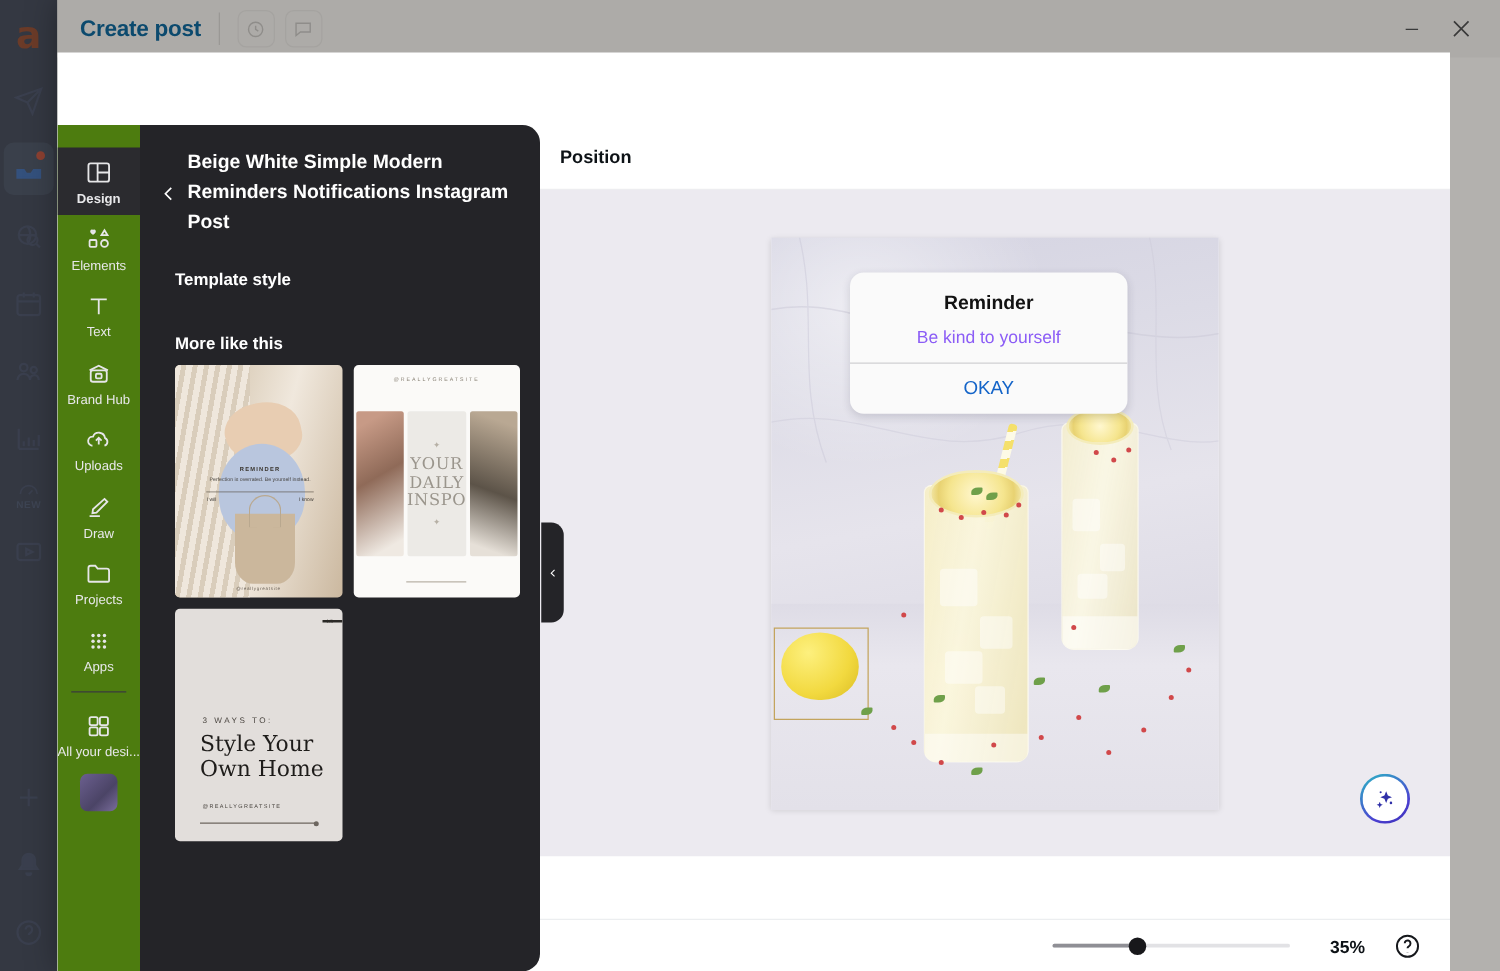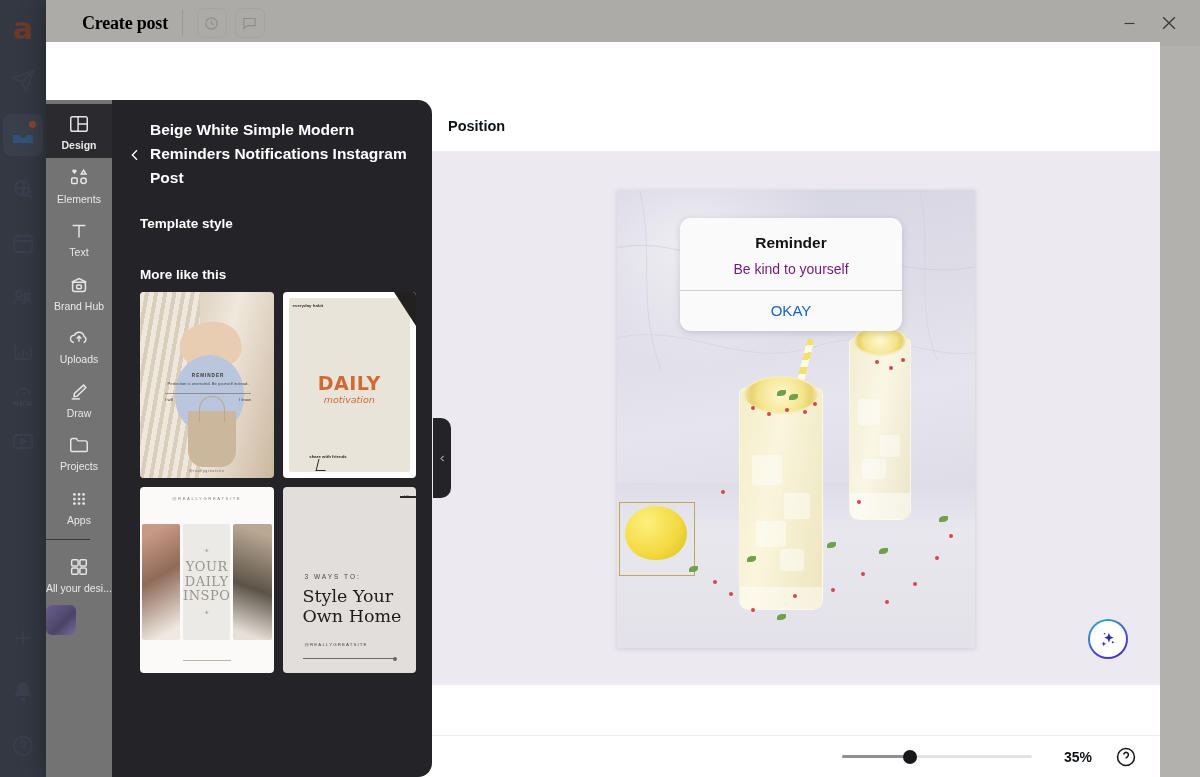--- a/index.html
+++ b/index.html
@@ -54,23 +54,22 @@
   
   .modal {
     position: absolute; left: 46px; top: 0; width: 1154px; height: 777px;
     background: #b3b1ae; box-shadow: 0 0 24px rgba(0,0,0,.35);
   }
   .titlebar {
     position: relative; height: 46px; background: #adaba8;
     display: flex; align-items: center; padding: 0 12px;
   }
   .tb-title {
-    font-size: 18px; font-weight: 700; color: #000000; margin-left: 24px;
+    font-size: 18px; font-weight: 700; color: #0c4a6e; margin-left: 6px;
     letter-spacing: -.2px;
-    font-family: Liberation Serif, serif;
   }
   .tb-sep { width: 1px; height: 26px; background: #9a9895; margin: 0 14px; }
   .tb-icon-btn {
     width: 30px; height: 30px; border-radius: 7px; border: 1px solid #a5a3a0;
     display: flex; align-items: center; justify-content: center; margin-right: 8px;
   }
   .tb-icon-btn svg { width: 17px; height: 17px; stroke: #8f8d8a; fill: none; stroke-width: 1.6; }
   .tb-right { margin-left: auto; display: flex; align-items: center; gap: 14px; padding-right: 6px; }
   .win-btn { width: 26px; height: 26px; display: flex; align-items: center; justify-content: center; }
   .win-btn svg { stroke: #3a3a3a; stroke-width: 1.6; fill: none; }
@@ -95,22 +94,22 @@
   .publish-btn {
     margin-left: auto; background: #f4f2f8; color: #0d1216;
     font-size: 15px; font-weight: 600; border: none; border-radius: 7px;
     padding: 10px 20px; cursor: pointer;
   }
 
   .canva-body { position: absolute; left: 0; top: 58px; right: 0; bottom: 0; display: flex; }
 
   
   .side-rail {
-    width: 66px; background: #737373; padding-top: 4px;
-    display: flex; flex-direction: column; align-items: flex-start; flex-shrink: 0;
+    width: 66px; background: #4d7c0f; padding-top: 18px;
+    display: flex; flex-direction: column; align-items: center; flex-shrink: 0;
   }
   .side-item {
     width: 66px; padding: 9px 0 7px; display: flex; flex-direction: column;
     align-items: center; gap: 5px; cursor: pointer;
   }
   .side-item.active { background: #2b2b2f; }
   .side-item svg { width: 22px; height: 22px; stroke: #e6e6e8; fill: none; stroke-width: 1.6; }
   .side-label { font-size: 10.5px; color: #e8e8ea; line-height: 1; }
   .side-item.active .side-label { font-weight: 700; }
   .side-div { width: 44px; height: 1px; background: #3a3a3e; margin: 7px 0; }
@@ -233,21 +232,21 @@
   .veins { position: absolute; inset: 0; opacity: .5; }
   .table-surface { position: absolute; left: 0; right: 0; bottom: 0; height: 36%;
     background: linear-gradient(180deg,#dedce6 0%,#e9e7ee 30%,#e3e1e9 100%); }
   .alert {
     position: absolute; left: 63px; top: 28px; width: 222px;
     background: #fafafa; border-radius: 11px; overflow: hidden;
     box-shadow: 0 2px 7px rgba(40,40,60,.16); z-index: 4;
   }
   .alert-body { padding: 16px 14px 12px; text-align: center; }
   .alert-title { font-size: 15.5px; font-weight: 700; color: #121212; }
-  .alert-msg { font-size: 14px; color: #701a75; line-height: 1.35; margin-top: 8px; }
+  .alert-msg { font-size: 14px; color: #8b5cf6; line-height: 1.35; margin-top: 8px; }
   .alert-sep { height: 1px; background: #cfcfd2; }
   .alert-ok { text-align: center; font-size: 15px; color: #1464c8; padding: 11px 0 12px; cursor: pointer; }
   .glass { position: absolute; border-radius: 6px 6px 10px 10px; }
   .glass-a { left: 122px; top: 198px; width: 84px; height: 222px;
     background: linear-gradient(100deg, rgba(246,238,199,.95) 0%, rgba(250,246,220,.97) 40%, rgba(238,229,186,.95) 100%);
     border: 1px solid rgba(255,255,255,.55); }
   .glass-b { left: 232px; top: 148px; width: 62px; height: 182px;
     background: linear-gradient(100deg, rgba(244,238,206,.9) 0%, rgba(250,247,228,.95) 45%, rgba(236,229,196,.9) 100%);
     border: 1px solid rgba(255,255,255,.5); }
   .ice { position: absolute; background: rgba(255,255,255,.45); border-radius: 3px; }
@@ -532,31 +531,20 @@
                 <div class="btns">
                   <span>I will</span>
                   <span>I know</span>
                 </div>
               </div>
               <div class="bag"></div>
               <div class="handle"></div>
               <div class="site">@reallygreatsite</div>
             </div>
 
-            <div class="thumb t2">
-              <div class="inner"></div>
-              <div class="tl">everyday habit</div>
-              <div class="corner"></div>
-              <div class="big">
-                <div class="a">DAILY</div>
-                <div class="b">motivation</div>
-              </div>
-              <div class="share">share with friends</div>
-              <div class="arrow"></div>
-            </div>
 
             <div class="thumb t3">
               <div class="top">@REALLYGREATSITE</div>
               <div class="row">
                 <div class="ph-l"></div>
                 <div class="mid">
                   <span class="star">✦</span>
                   <div class="t">YOUR DAILY INSPO</div>
                   <span class="star">✦</span>
                 </div>

